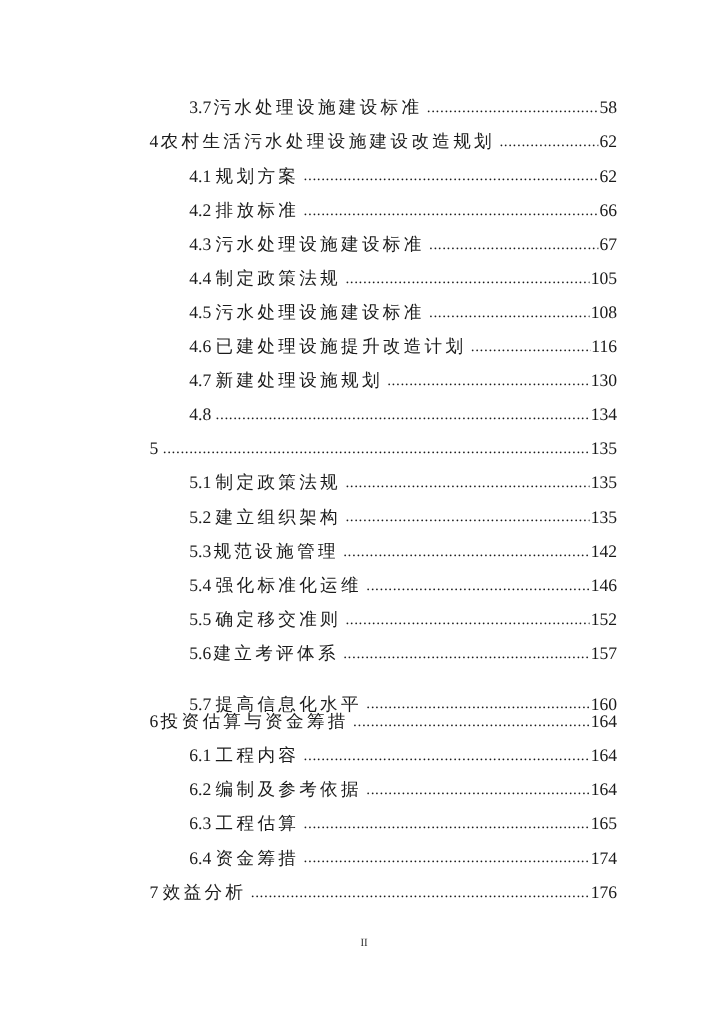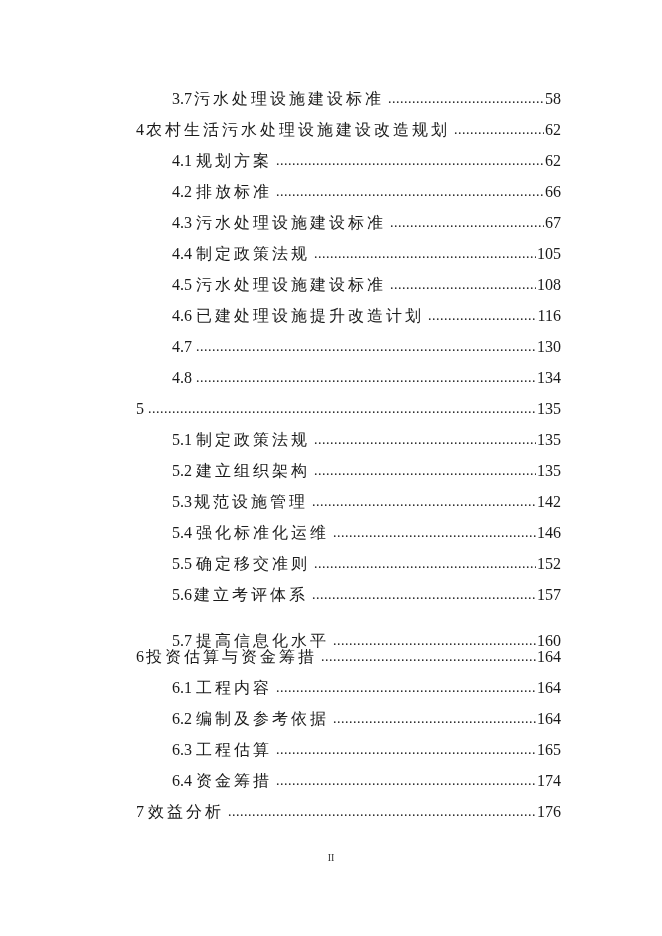--- a/index.html
+++ b/index.html
@@ -66,20 +66,21 @@
     <span class="page">108</span>
   </div>
   <div class="row l2" style="top:217px">
     <span class="num">4.6</span>
     <span class="title">已建处理设施提升改造计划</span>
     <span class="leader"></span>
     <span class="page">116</span>
   </div>
   <div class="row l2" style="top:248px">
     <span class="num">4.7</span>
+    <span class="title">新建处理设施规划</span>
     <span class="leader"></span>
     <span class="page">130</span>
   </div>
   <div class="row l2" style="top:279px">
     <span class="num">4.8</span>
     <span class="leader"></span>
     <span class="page">134</span>
   </div>
   <div class="row l1" style="top:310px">
     <span class="num">5</span>

